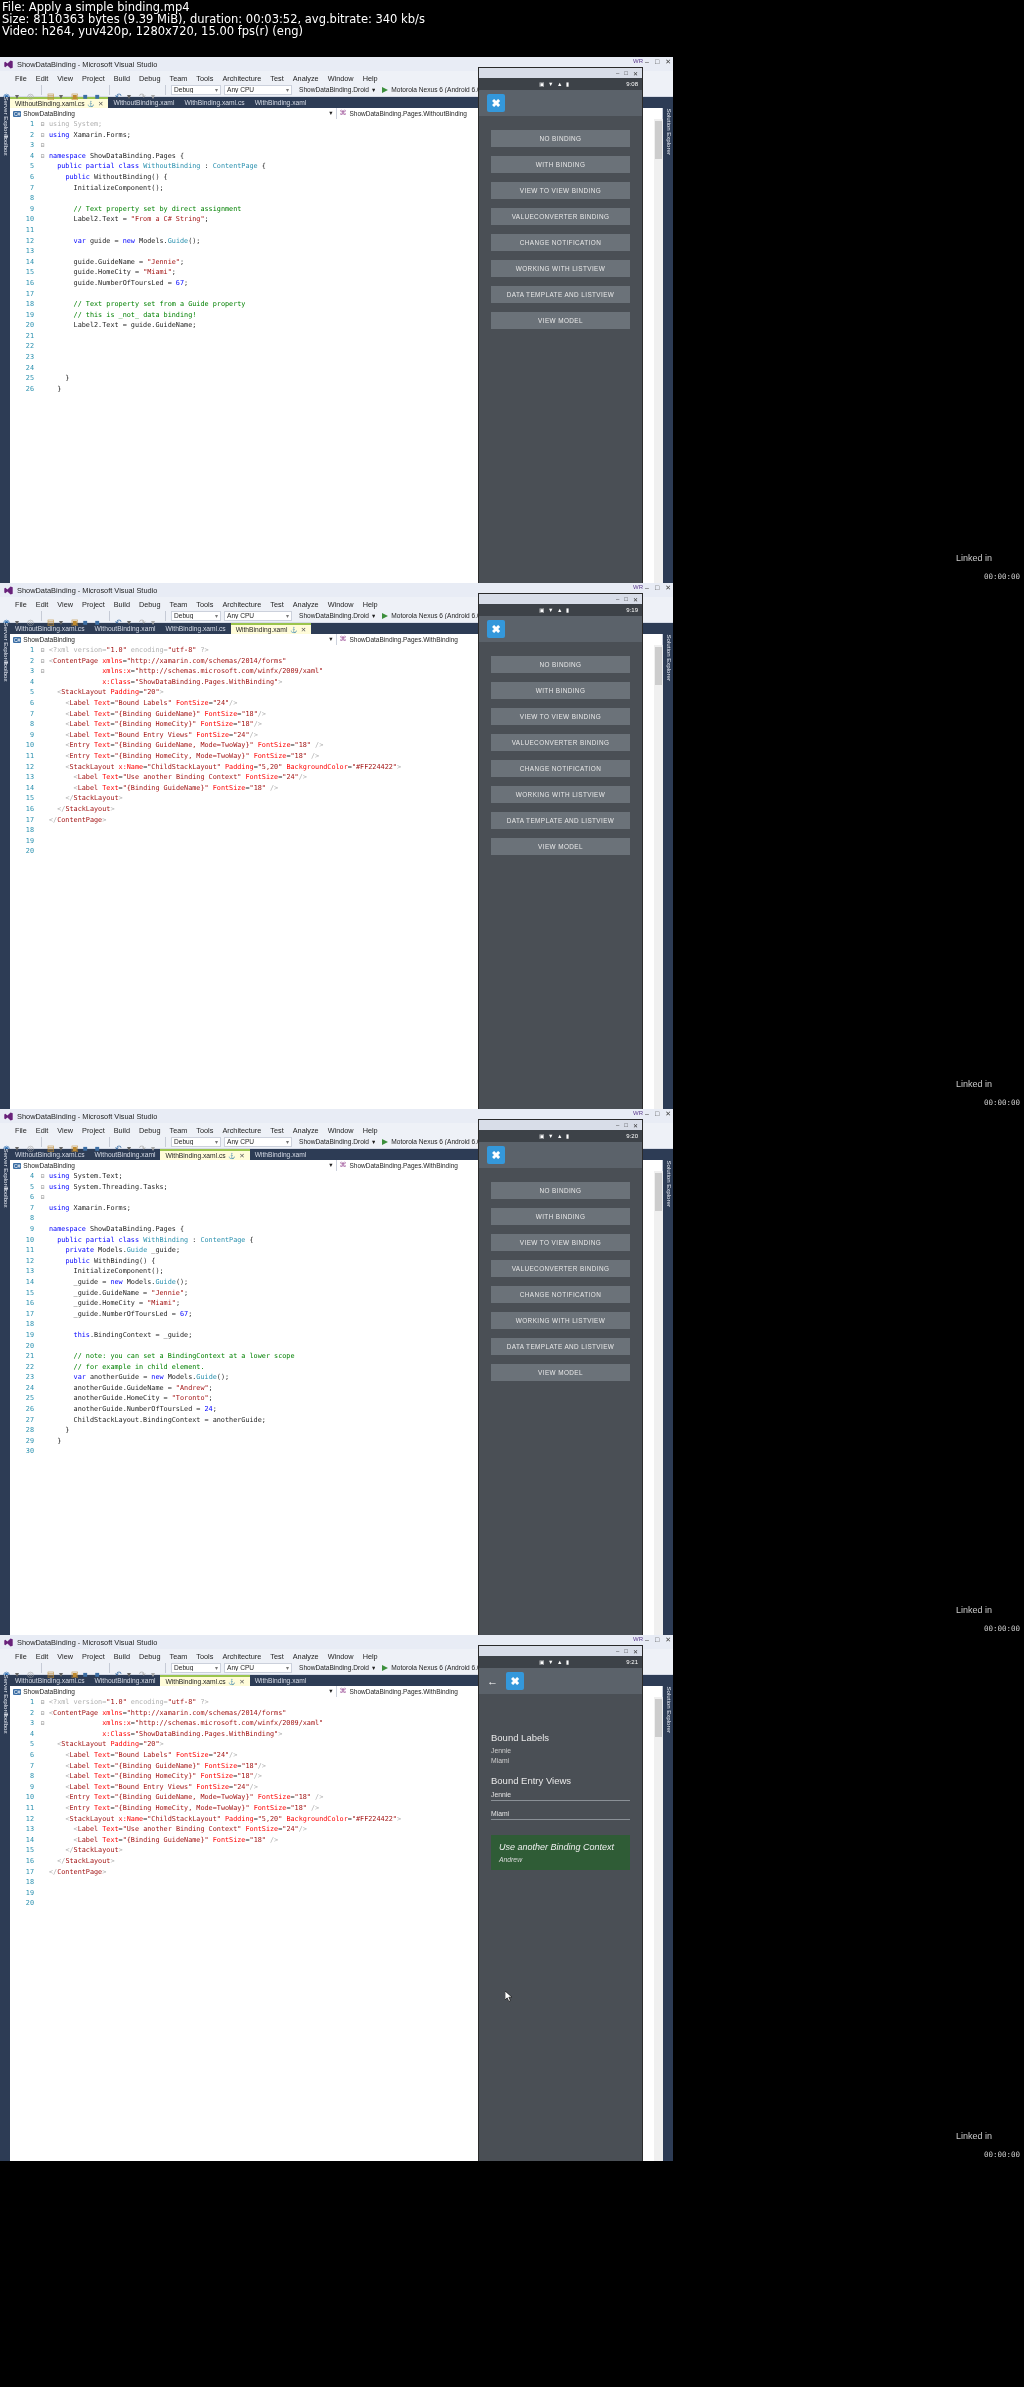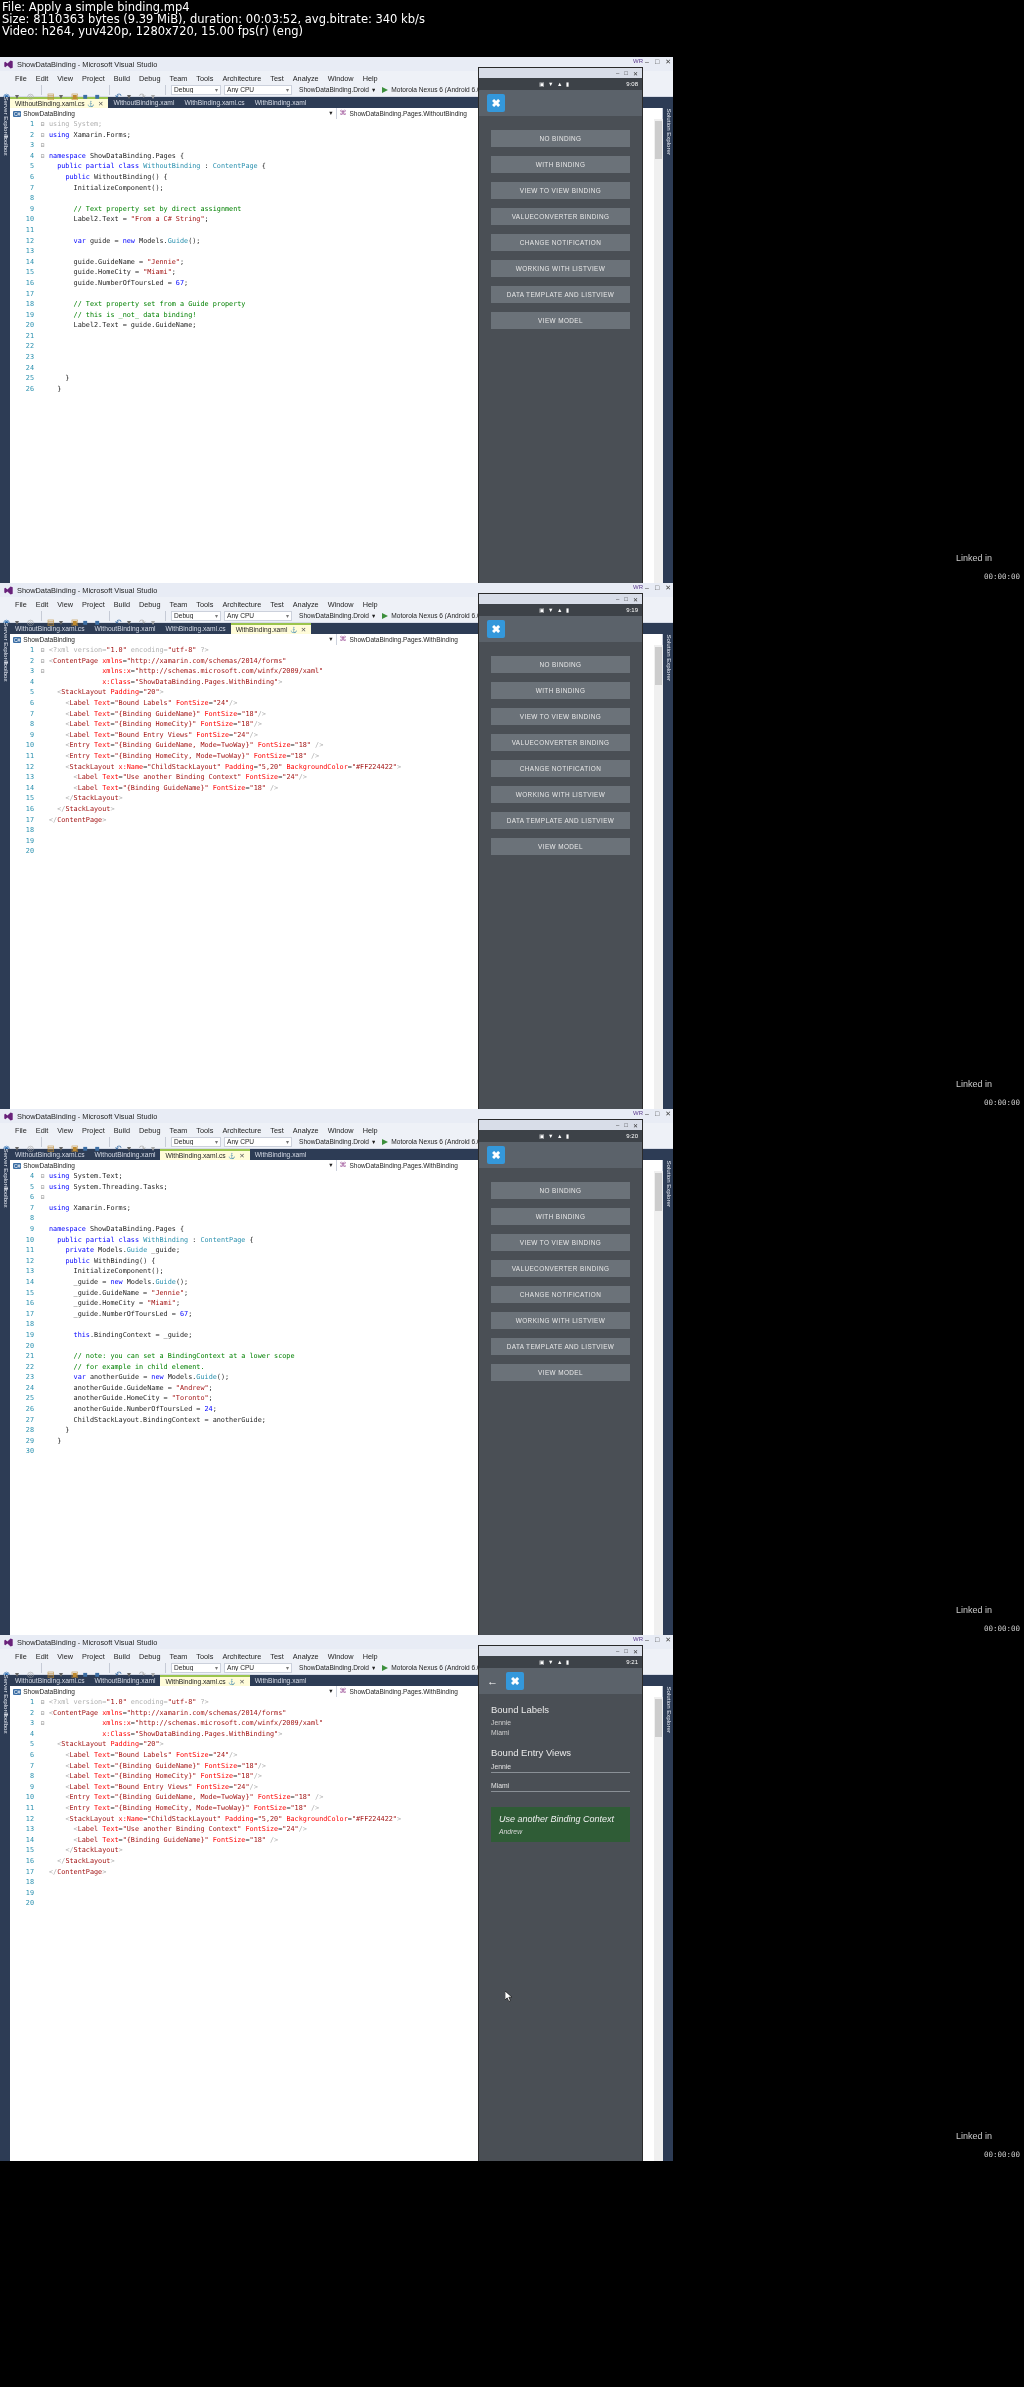--- a/index.html
+++ b/index.html
@@ -110,21 +110,21 @@
   .backarrow{ color:#fff; font-size:11px; }
   .appcontent { flex:1; padding:14px 12px 0 12px; display:flex; flex-direction:column; gap:9px; }
   .emubtn { background:#6b7279; color:#e8e8e8; font-size:6.4px; text-align:center;
             padding:5px 0; letter-spacing:.4px; }
   .navrow { height:24px; background:#3d4248; display:flex; align-items:center; justify-content:space-around; color:#ccc;}
   .navrow .t{ width:0;height:0;border-right:6px solid #ccc;border-top:4px solid transparent;border-bottom:4px solid transparent;}
   .navrow .c{ width:8px;height:8px;border:1.2px solid #ccc;border-radius:50%;}
   .navrow .s{ width:7px;height:7px;border:1.2px solid #ccc;}
 
   
-  .bp { flex:1; padding:10px 12px; display:flex; flex-direction:column; gap:0; }
+  .bp { flex:1; padding:10px 12px; display:flex; flex-direction:column; gap:0;margin-top:28px; }
   .bp .h  { color:#e9e9e9; font-size:9.5px; margin-bottom:4px;}
   .bp .l  { color:#cfcfcf; font-size:6.8px; margin-bottom:3px;}
   .bp .h2 { color:#e9e9e9; font-size:9.5px; margin:8px 0 5px 0;}
   .bp .ent{ color:#e3e3e3; font-size:6.8px; border-bottom:1px solid #8a9096; padding-bottom:2px; margin-bottom:9px;}
   .greenbox{ background:#2f5c36; padding:7px 8px; margin-top:6px;font-style:italic;}
   .greenbox .gh{ color:#eee; font-size:9px; margin-bottom:4px;}
   .greenbox .gl{ color:#d8d8d8; font-size:6.8px;}
 
   .cursor { position:absolute; width:8px; height:11px; }
   .cursor svg{display:block;}

